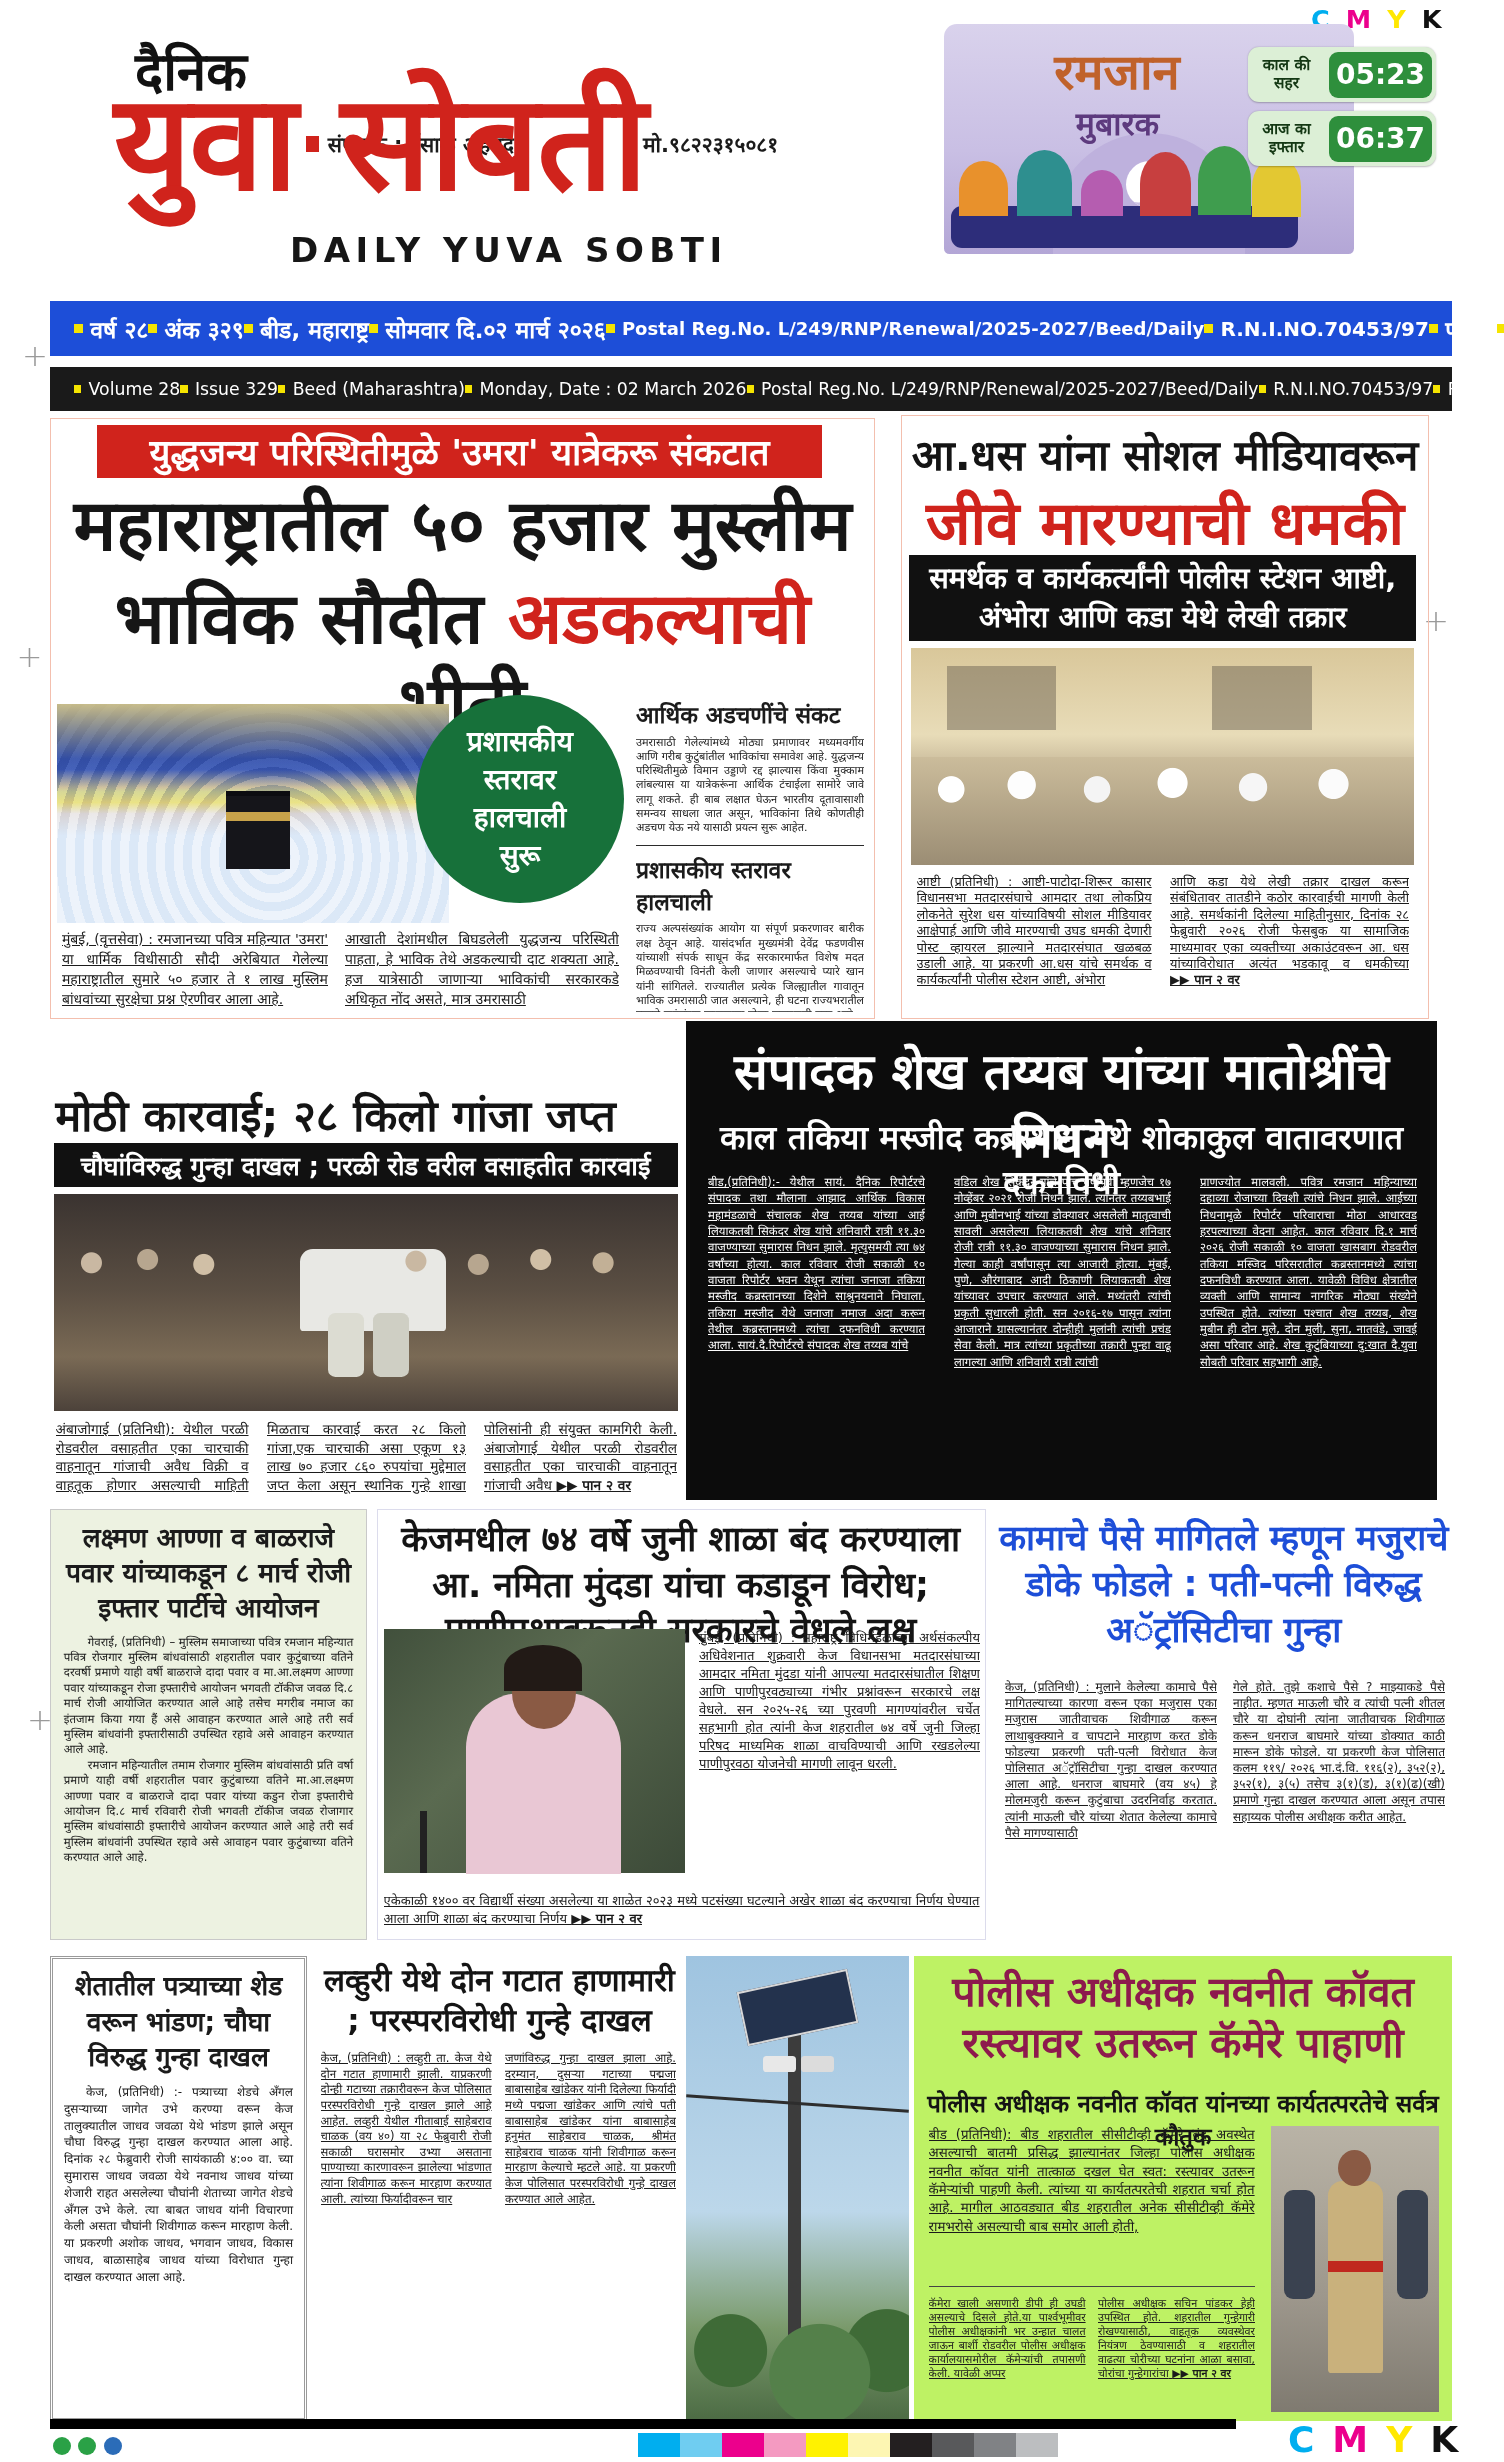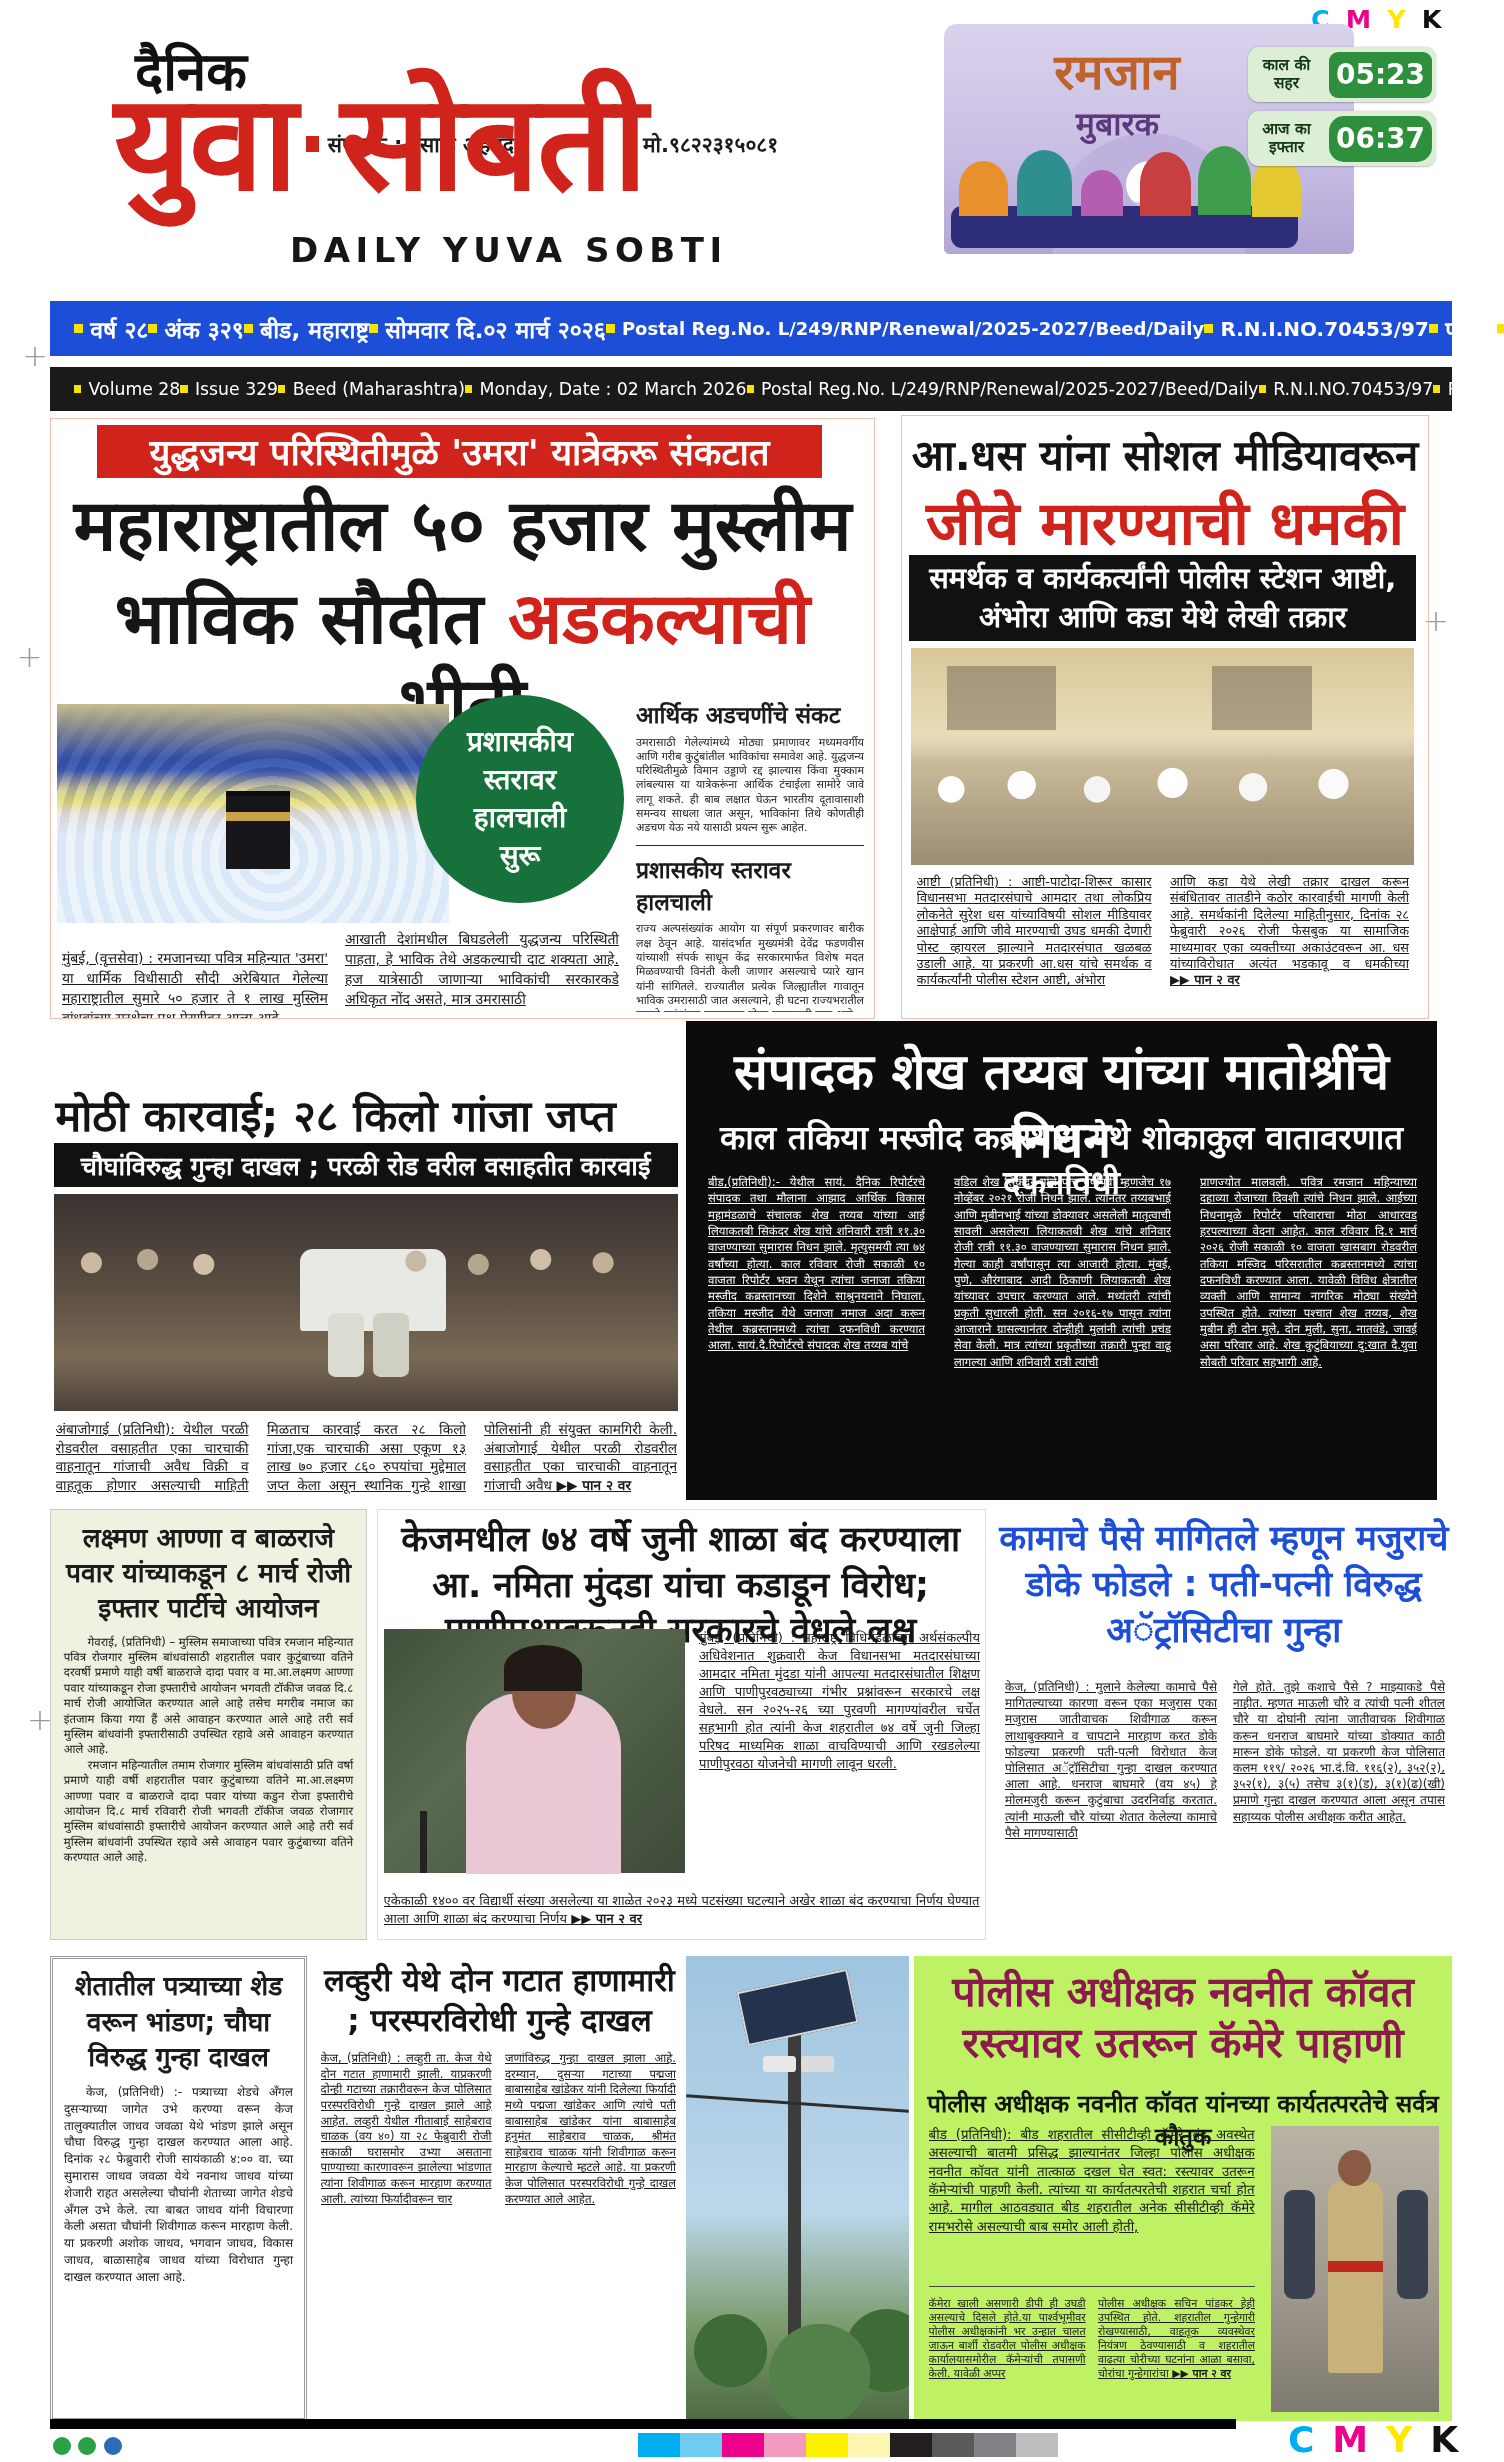--- a/index.html
+++ b/index.html
@@ -58,21 +58,21 @@
     <div class="abs" style="left:254px;top:122px;width:53px;height:69px;background:#3f9d4e;border-radius:50% 50% 0 0;"></div>
     <div class="abs" style="left:308px;top:133px;width:49px;height:60px;background:#e3c832;border-radius:50% 50% 0 0;"></div>
   </div>
 
   <div class="abs" style="left:1248px;top:47px;width:188px;height:55px;background:#dcefd6;border-radius:11px;display:flex;align-items:center;box-shadow:0 0.9px 1.8px rgba(0,0,0,.25);">
     <div class="b ctr" style="width:77px;font-size:15.5px;line-height:1.15;color:#143814;">काल की सहर</div>
     <div class="b ctr white" style="flex:1;margin:3.6px;background:#2e8f3c;border-radius:9px;font-size:28px;line-height:46px;">05:23</div>
   </div>
   <div class="abs" style="left:1248px;top:111px;width:188px;height:55px;background:#dcefd6;border-radius:11px;display:flex;align-items:center;box-shadow:0 0.9px 1.8px rgba(0,0,0,.25);">
     <div class="b ctr" style="width:77px;font-size:15.5px;line-height:1.15;color:#143814;">आज का इफ्तार</div>
-    <div class="b ctr white" style="flex:1;margin:3.6px;background:#2e8f3c;border-radius:15px;font-size:28px;line-height:46px;">06:37</div>
+    <div class="b ctr white" style="flex:1;margin:3.6px;background:#2e8f3c;border-radius:9px;font-size:28px;line-height:46px;">06:37</div>
   </div>
 
   <div class="abs dbar b" style="left:50px;top:301px;width:1402px;height:55px;font-size:23px;">
     <span class="it">
         <span class="bullet"></span>
         <span>वर्ष २८</span>
       </span>
     <span class="it">
         <span class="bullet"></span>
         <span>अंक ३२९</span>
@@ -162,21 +162,21 @@
     </div>
 
     <div class="abs clip" style="left:585px;top:279px;width:228px;height:314px;">
       <div class="b" style="font-size:23px;margin-bottom:5.5px;">आर्थिक अडचणींचे संकट</div>
       <div class="just" style="font-size:11px;line-height:1.3;">उमरासाठी गेलेल्यांमध्ये मोठ्या प्रमाणावर मध्यमवर्गीय आणि गरीब कुटुंबांतील भाविकांचा समावेश आहे. युद्धजन्य परिस्थितीमुळे विमान उड्डाणे रद्द झाल्यास किंवा मुक्काम लांबल्यास या यात्रेकरूंना आर्थिक टंचाईला सामोरे जावे लागू शकते. ही बाब लक्षात घेऊन भारतीय दूतावासाशी समन्वय साधला जात असून, भाविकांना तिथे कोणतीही अडचण येऊ नये यासाठी प्रयत्न सुरू आहेत.</div>
       <div style="border-top:1.8px solid #2b2b2b;margin:9px 0 7.3px 0;"></div>
       <div class="b" style="font-size:23px;margin-bottom:5.5px;">प्रशासकीय स्तरावर हालचाली</div>
       <div class="just" style="font-size:11px;line-height:1.3;">राज्य अल्पसंख्यांक आयोग या संपूर्ण प्रकरणावर बारीक लक्ष ठेवून आहे. यासंदर्भात मुख्यमंत्री देवेंद्र फडणवीस यांच्याशी संपर्क साधून केंद्र सरकारमार्फत विशेष मदत मिळवण्याची विनंती केली जाणार असल्याचे प्यारे खान यांनी सांगितले. राज्यातील प्रत्येक जिल्ह्यातील गावातून भाविक उमरासाठी जात असल्याने, ही घटना राज्यभरातील हजारो कुटुंबांच्या काळजाचा ठोका चुकवणारी ठरत आहे.</div>
     </div>
 
-    <div class="col just" style="left:11px;top:530px;width:266px;height:82px;font-size:14px;line-height:1.42;">मुंबई, (वृत्तसेवा) : रमजानच्या पवित्र महिन्यात 'उमरा' या धार्मिक विधीसाठी सौदी अरेबियात गेलेल्या महाराष्ट्रातील सुमारे ५० हजार ते १ लाख मुस्लिम बांधवांच्या सुरक्षेचा प्रश्न ऐरणीवर आला आहे.</div>
+    <div class="col just" style="left:11px;top:511px;width:266px;height:82px;font-size:14px;line-height:1.42;">मुंबई, (वृत्तसेवा) : रमजानच्या पवित्र महिन्यात 'उमरा' या धार्मिक विधीसाठी सौदी अरेबियात गेलेल्या महाराष्ट्रातील सुमारे ५० हजार ते १ लाख मुस्लिम बांधवांच्या सुरक्षेचा प्रश्न ऐरणीवर आला आहे.</div>
     <div class="col just" style="left:294px;top:511px;width:274px;height:82px;font-size:14px;line-height:1.42;">आखाती देशांमधील बिघडलेली युद्धजन्य परिस्थिती पाहता, हे भाविक तेथे अडकल्याची दाट शक्यता आहे. हज यात्रेसाठी जाणाऱ्या भाविकांची सरकारकडे अधिकृत नोंद असते, मात्र उमरासाठी</div>
   </div>
 
   <div class="abs clip" style="left:901px;top:415px;width:526px;height:602px;border:1.8px solid #f3bfae;">
     <div class="abs b ctr" style="left:0;top:9px;width:100%;font-size:42px;color:#141414;">आ.धस यांना सोशल मीडियावरून</div>
     <div class="abs b ctr red" style="left:0;top:64px;width:100%;font-size:60px;">जीवे मारण्याची धमकी</div>
     <div class="abs blackbar b ctr" style="left:7.3px;top:139px;width:507px;height:86px;font-size:29px;line-height:1.35;padding:0 5.5px;box-sizing:border-box;">समर्थक व कार्यकर्त्यांनी पोलीस स्टेशन आष्टी, अंभोरा आणि कडा येथे लेखी तक्रार</div>
 
     <div class="abs photo" style="left:9px;top:232px;width:503px;height:217px;background:
            linear-gradient(180deg,#d9c79a 0%,#e8dcb8 40%,#b9a98c 62%,#8f8272 100%);">

